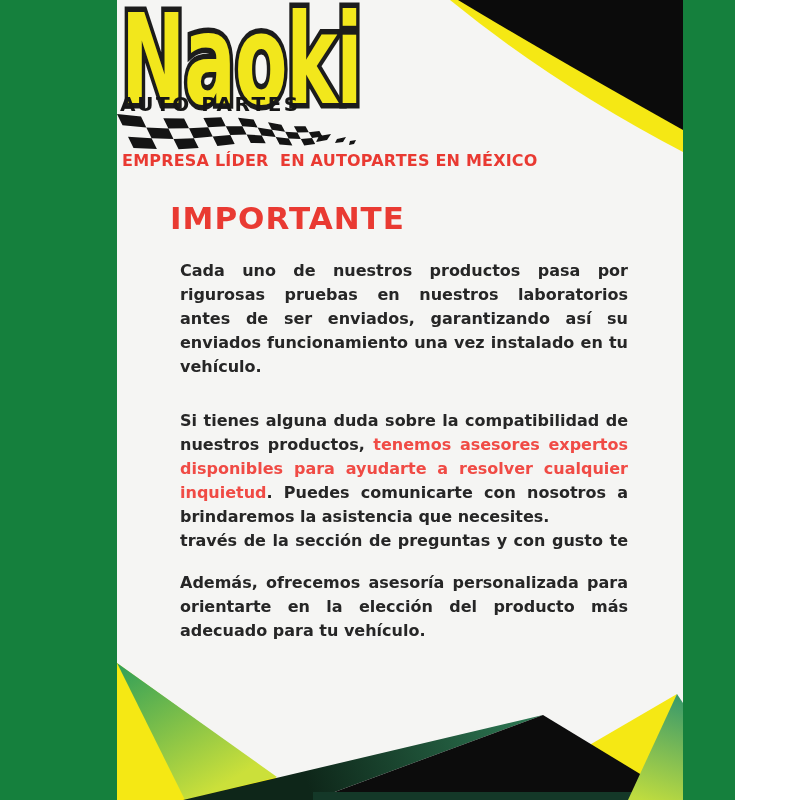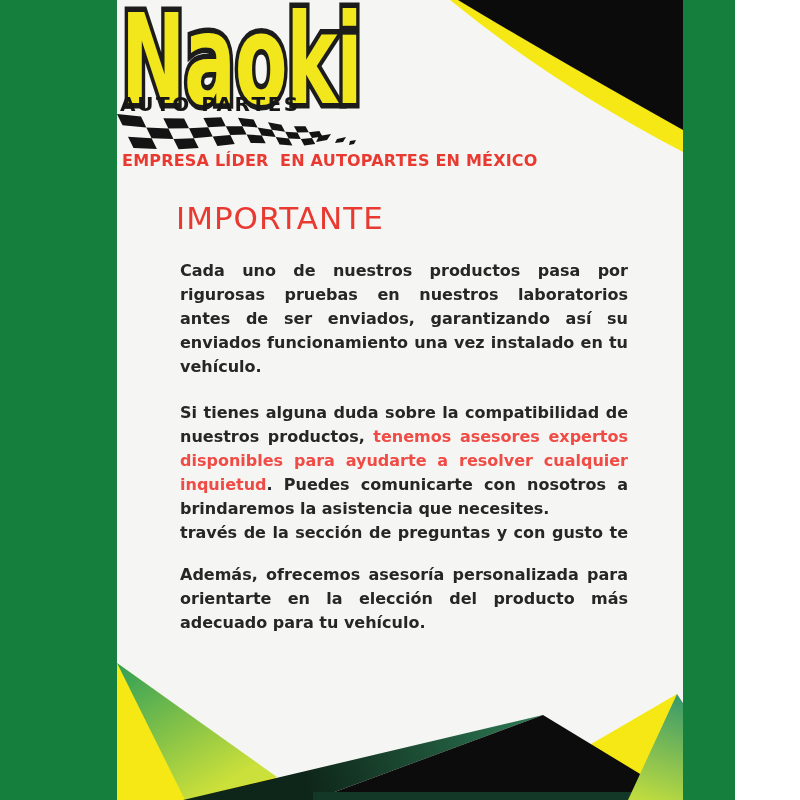--- a/index.html
+++ b/index.html
@@ -32,29 +32,29 @@
   }
   .flag-svg { position:absolute; left:0; top:112px; width:240px; height:44px; }
   .tagline {
     position:absolute; left:5px; top:151px;
     font-size:16px; font-weight:bold; letter-spacing:0.2px;
     color:var(--brand_red,#e93a32); white-space:pre;
   }
 
   
   .heading {
-    position:absolute; left:59px; top:200px;
-    font-size:31px; font-weight:normal; letter-spacing:1px;
+    position:absolute; left:53px; top:200px;
+    font-size:31px; font-weight:bold; letter-spacing:1px;
     color:var(--brand_red,#e93a32); white-space:pre;
   }
   .body-copy {
     position:absolute; left:63px; top:259px; width:448px;
     font-size:16px; font-weight:bold; color:var(--body_text,#262626);
   }
-  .para + .para { margin-top:22px; }
+  .para + .para { margin-top:30px; }
   .para:nth-child(3) { margin-top:18px; }
   .line { height:24px; line-height:24px; text-align:justify; text-align-last:justify; }
   .line.last { text-align-last:left; }
   .hl { color:var(--highlight_red,#f04b45); }
 
   
   .top-curve-svg { position:absolute; right:0; top:0; width:566px; height:170px; }
   .bottom-deco-svg { position:absolute; left:0; bottom:0; width:566px; height:150px; }
 </style>
 </head>

